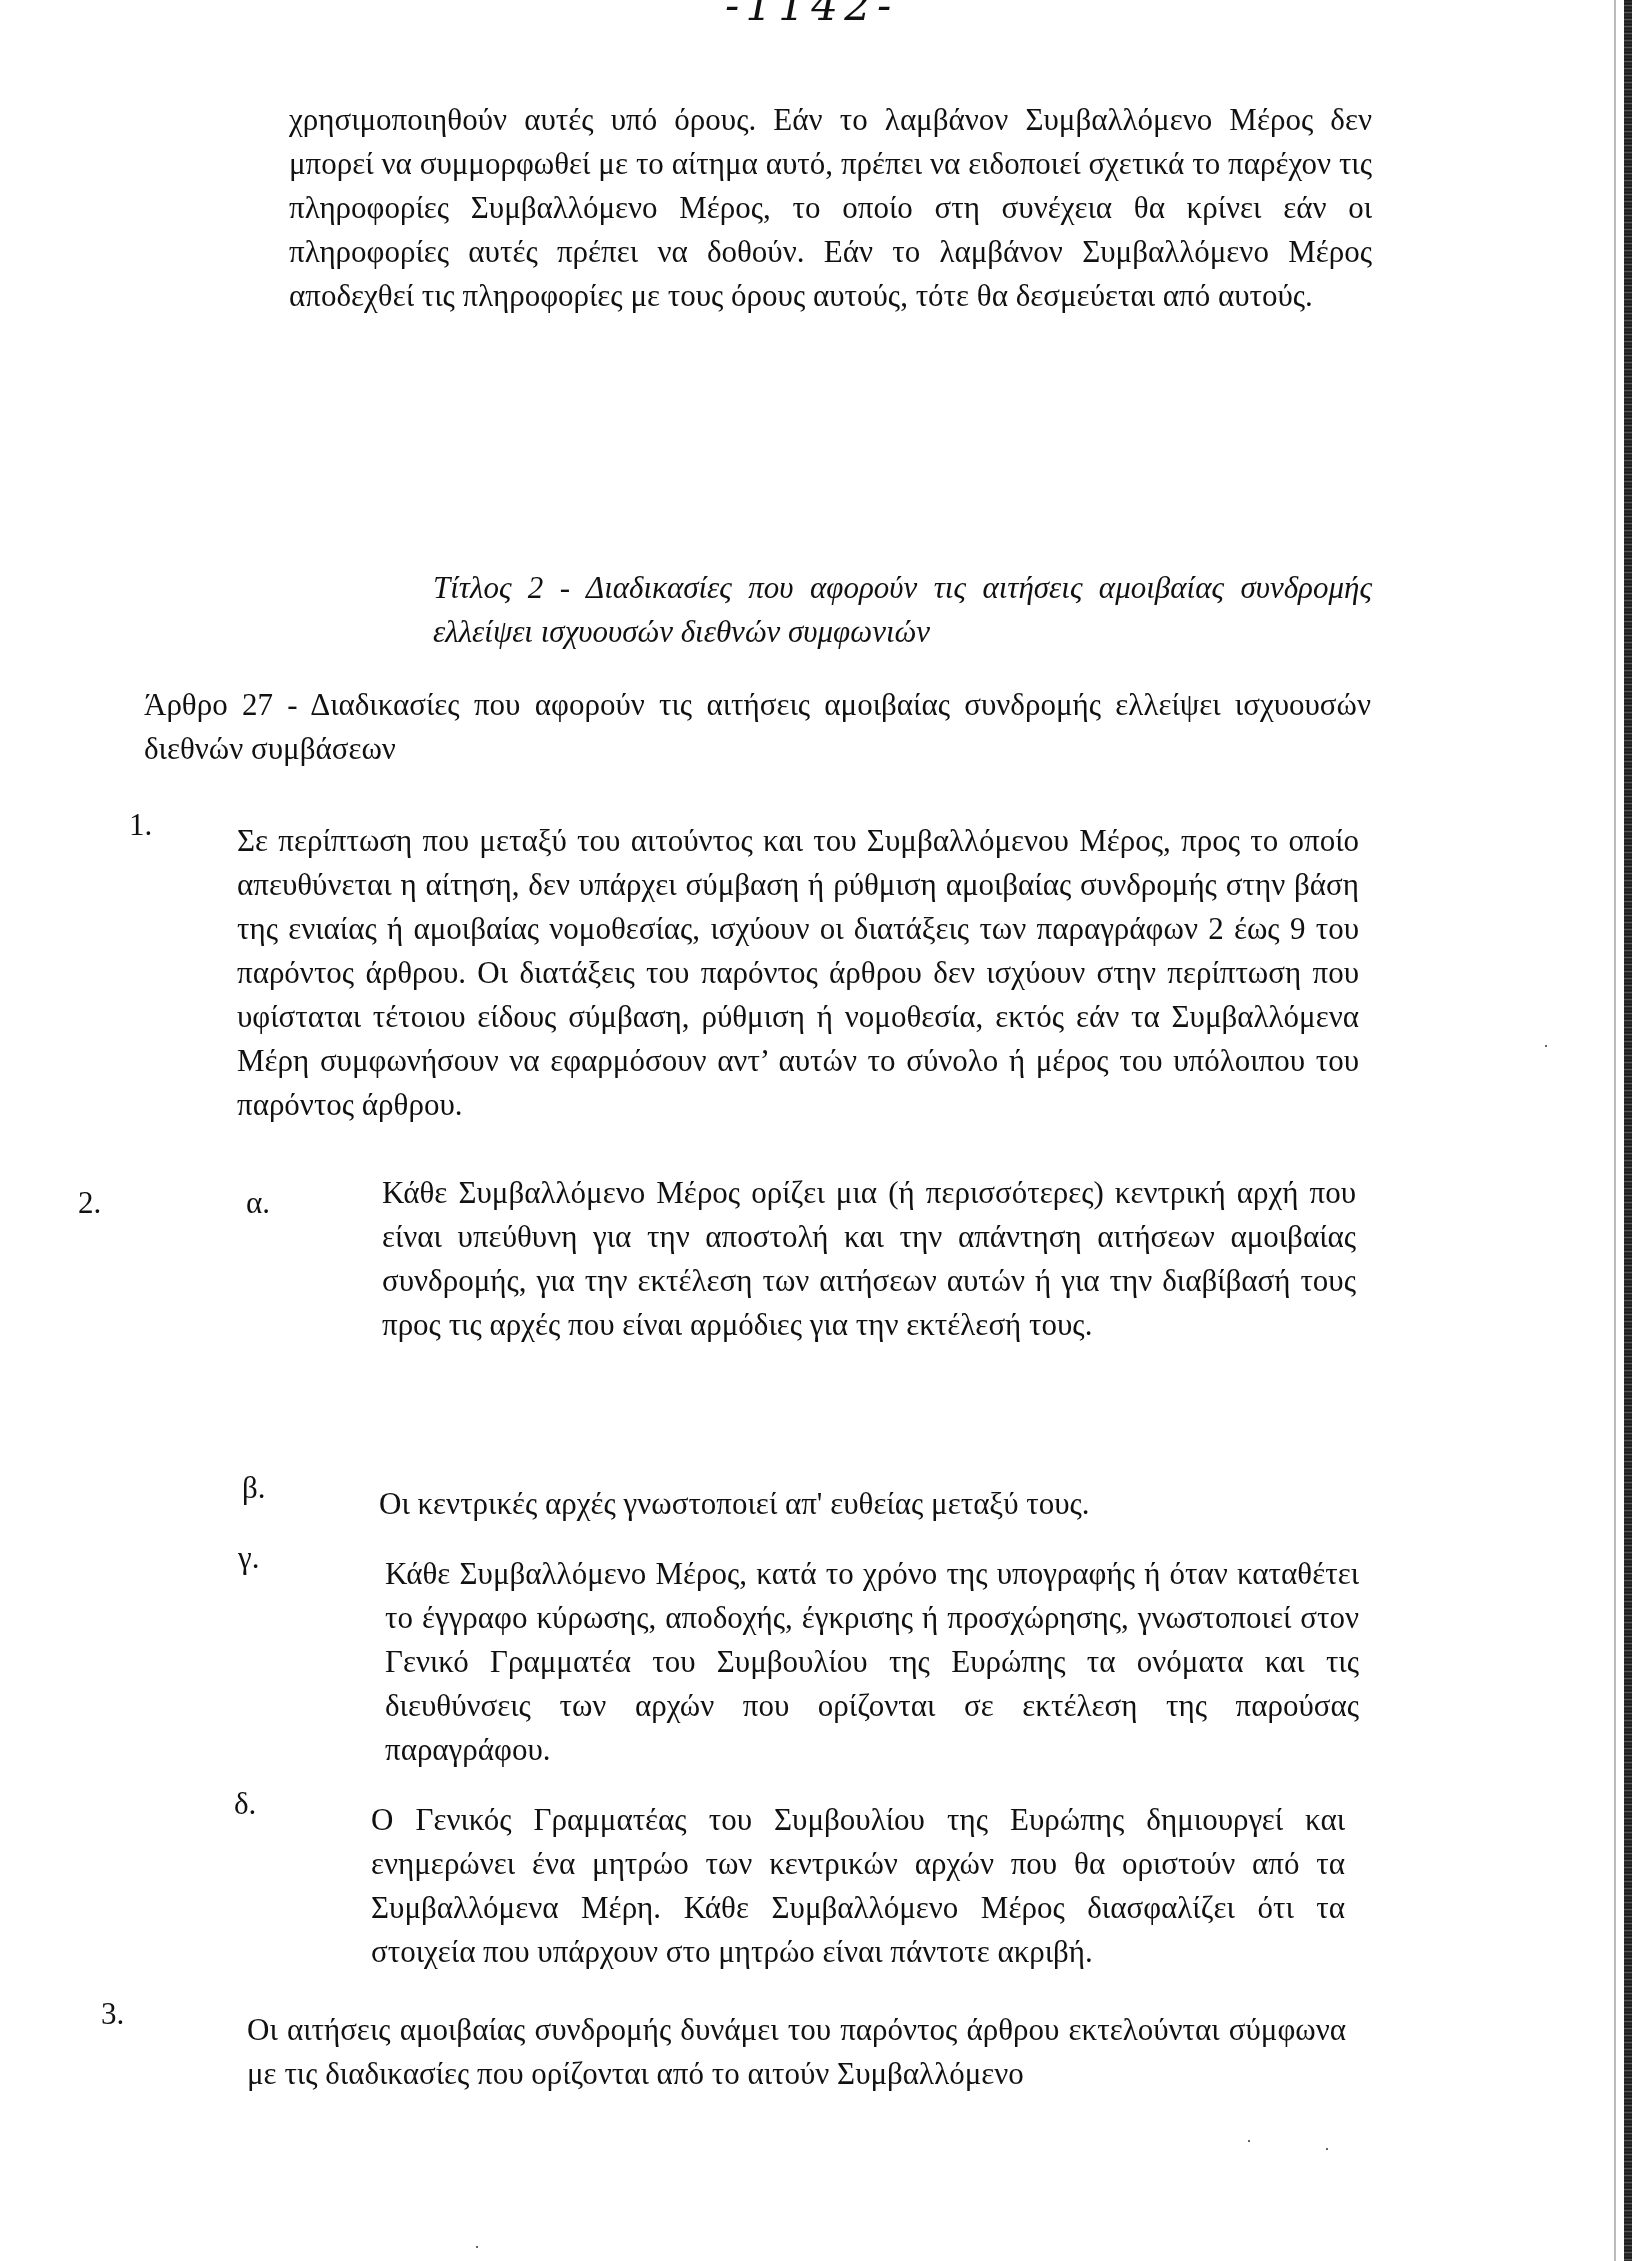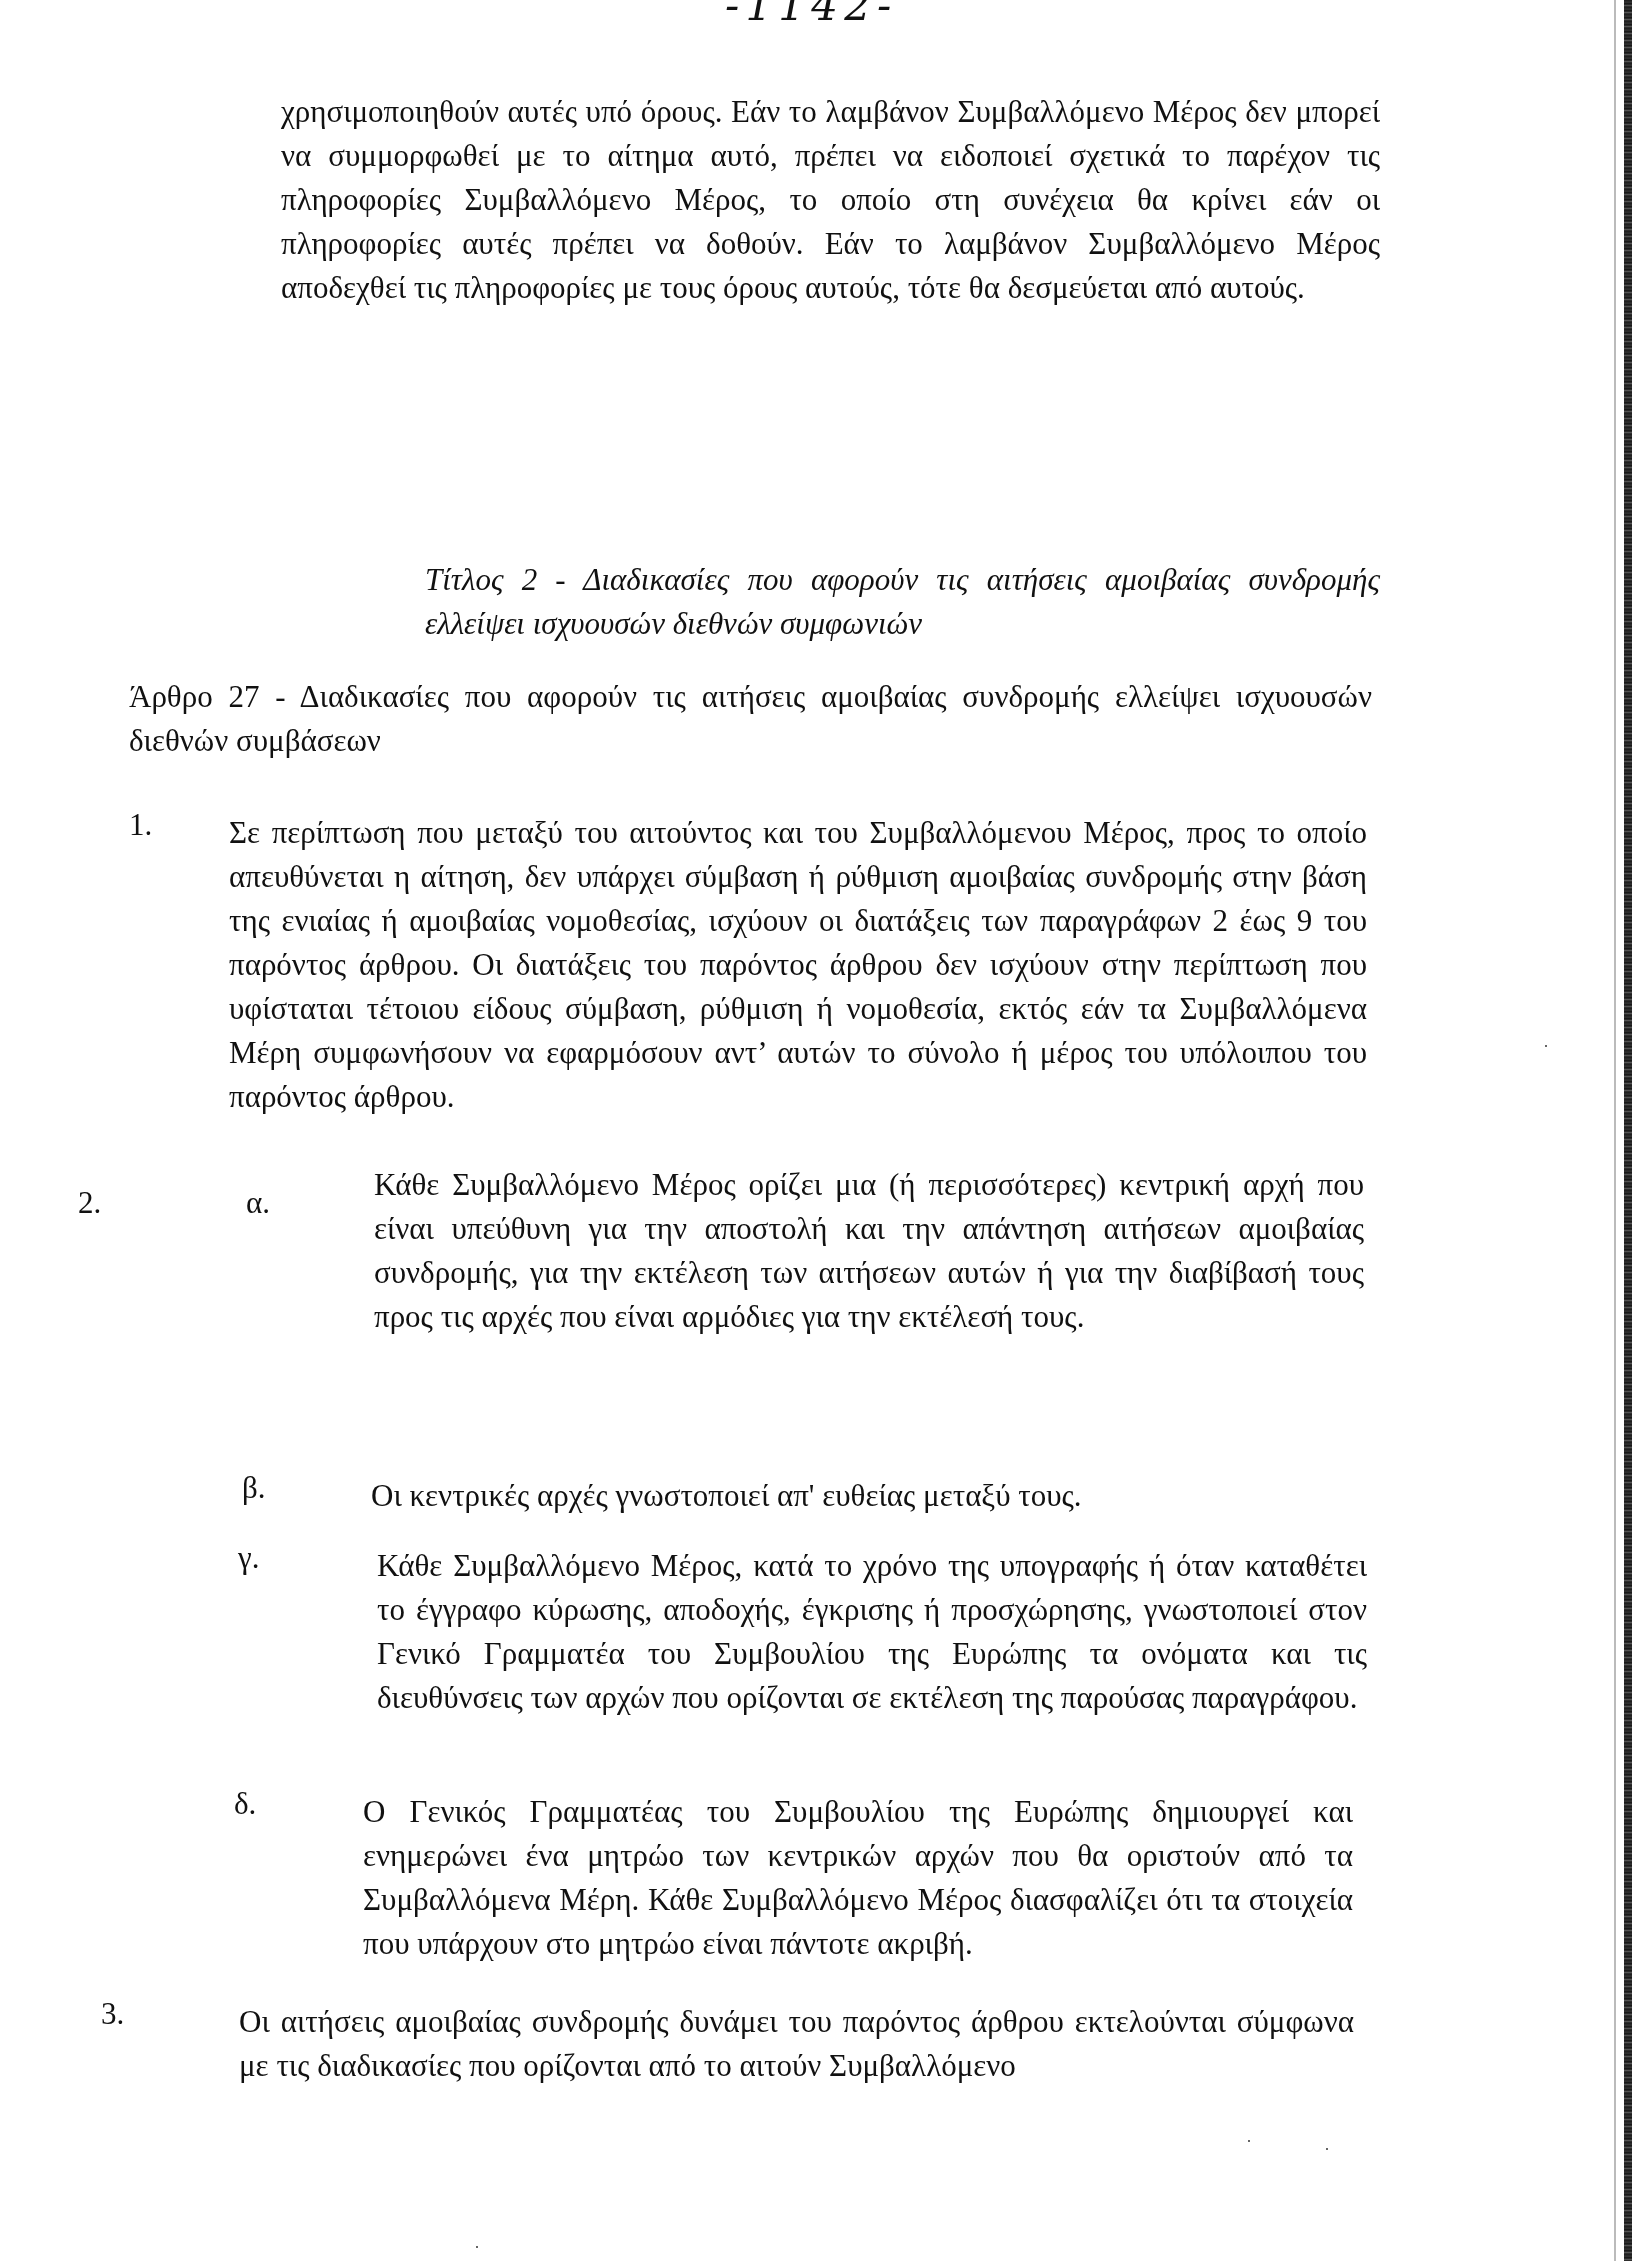--- a/index.html
+++ b/index.html
@@ -17,26 +17,26 @@
   .scan-edge-inner {
     position: absolute; right: 25px; top: 0; width: 1.6px; height: 2261px;
     background: #bbbbbb;
   }
   .handwritten-mark {
     position: absolute; left: 725px; top: -14px; width: 218px; height: 39px;
     font-family: "DejaVu Serif", serif; font-style: italic; font-size: 42px;
     line-height: 39px; letter-spacing: 6.2px; color: #111;
   }
   .block { position: absolute; text-align: justify; }
-  .block p { margin: 8px; }
+  .block p { margin: 16px; }
   .para-top { left: 273px; top: 82px; width: 1115px; }
   .title {
     left: 417px; top: 550px; width: 971px; font-style: italic; text-align: justify;
   }
-  .article { left: 121px; top: 667px; width: 1259px; }
+  .article { left: 128px; top: 667px; width: 1259px; }
   .num { position: absolute; }
   .n1 { left: 129px; top: 803px; }
   .b1 { left: 221px; top: 803px; width: 1154px; }
   .n2 { left: 78px; top: 1181px; }
   .l2a { left: 246px; top: 1181px; }
   .b2a { left: 366px; top: 1155px; width: 1006px; }
   .l2b { left: 242px; top: 1466px; }
   .b2b { left: 363px; top: 1466px; width: 1006px; }
   .l2g { left: 238px; top: 1536px; }
   .b2g { left: 369px; top: 1536px; width: 1006px; }

